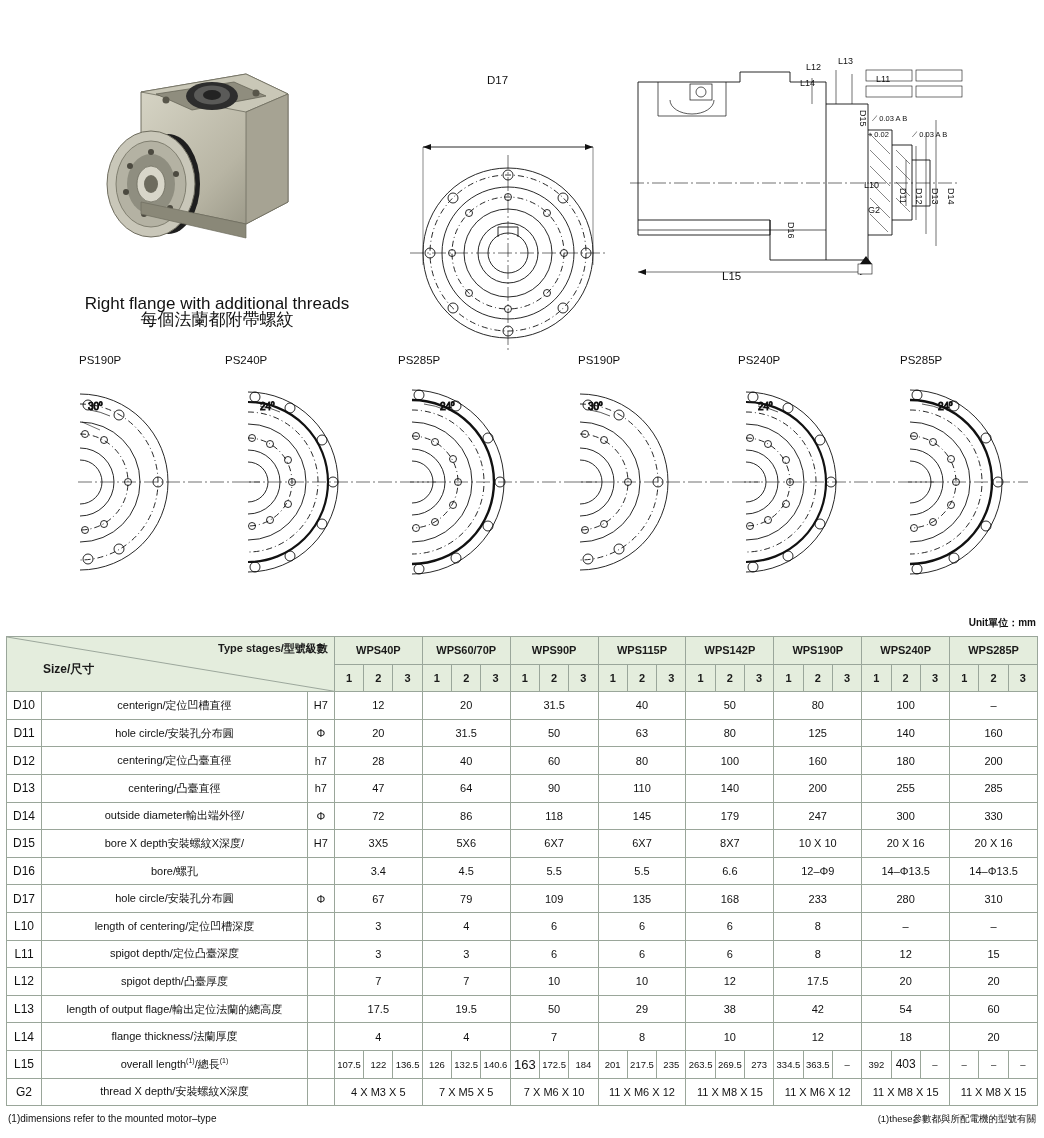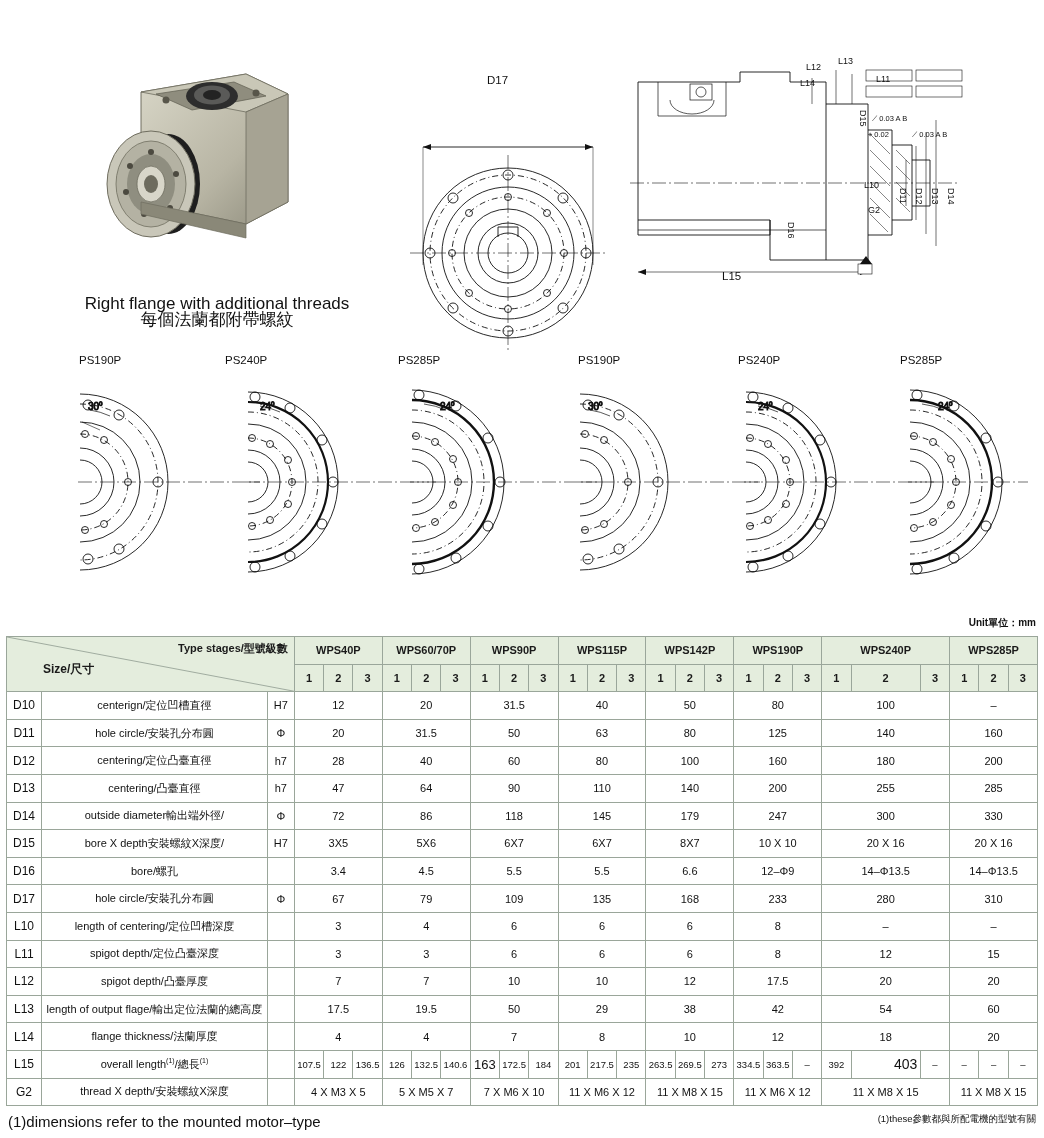--- a/index.html
+++ b/index.html
@@ -54,21 +54,21 @@
   }
   .hdr-type .t1{position:absolute;right:6px;top:4px;font-weight:bold;font-size:11px;}
   .hdr-type .t2{position:absolute;left:36px;bottom:13px;font-weight:bold;font-size:12px;}
 
   td.name{text-align:left;padding-left:6px;white-space:nowrap;font-size:11px;}
   td.code{width:34px;font-size:12px;}
   td.tol{width:26px;font-size:11px;}
   .sub{font-size:10px;height:20px;background:#e4eddd;font-weight:bold;}
   .colgrp{width:85px;}
   .cell3{width:28.3px;}
-  .footnote{position:absolute;left:8px;top:1113px;font-size:15px;}
+  .footnote{position:absolute;left:8px;top:1113px;font-size:10px;}
   .footnote-r{position:absolute;right:8px;top:1113px;font-size:9.5px;}
   sup{font-size:7px;}
 </style>
 </head>
 <body>
 
 <div class="sheet">
 
   <div class="photo-block">
     <svg width="230" height="215" viewBox="0 0 230 215">
@@ -662,32 +662,32 @@
           <td class="cell3" style="font-size: 9.5px;">201</td>
           <td class="cell3" style="font-size: 9.5px; margin-top: 28px;">217.5</td>
           <td class="cell3" style="font-size: 9.5px;">235</td>
           <td class="cell3" style="font-size: 9.5px;">263.5</td>
           <td class="cell3" style="font-size: 9.5px;">269.5</td>
           <td class="cell3" style="font-size: 9.5px;">273</td>
           <td class="cell3" style="font-size: 9.5px; text-align: center;">334.5</td>
           <td class="cell3" style="font-size: 9.5px;">363.5</td>
           <td class="cell3" style="font-size: 9.5px;">–</td>
           <td class="cell3" style="font-size: 9.5px;">392</td>
-          <td class="cell3" style="font-size: 14px; padding-left: 40px;">403</td>
+          <td class="cell3" style="font-size: 12px;">403</td>
           <td class="cell3" style="font-size: 9.5px;">–</td>
           <td class="cell3" style="font-size: 9.5px;">–</td>
           <td class="cell3" style="font-size: 9.5px;">–</td>
           <td class="cell3" style="font-size: 9.5px;">–</td>
         </tr>
         <tr>
           <td class="code">G2</td>
           <td class="name">thread X depth/安裝螺紋X深度</td>
           <td class="tol"></td>
           <td colspan="3" class="colgrp">4 X M3 X 5</td>
-          <td colspan="3" class="colgrp">5 X M5 X 7</td>
+          <td colspan="3" class="colgrp">7 X M5 X 5</td>
           <td colspan="3" class="colgrp">7 X M6 X 10</td>
           <td colspan="3" class="colgrp">11 X M6 X 12</td>
           <td colspan="3" class="colgrp">11 X M8 X 15</td>
           <td colspan="3" class="colgrp">11 X M6 X 12</td>
           <td colspan="3" class="colgrp">11 X M8 X 15</td>
           <td colspan="3" class="colgrp">11 X M8 X 15</td>
         </tr>
       </tbody>
   </table>
 

